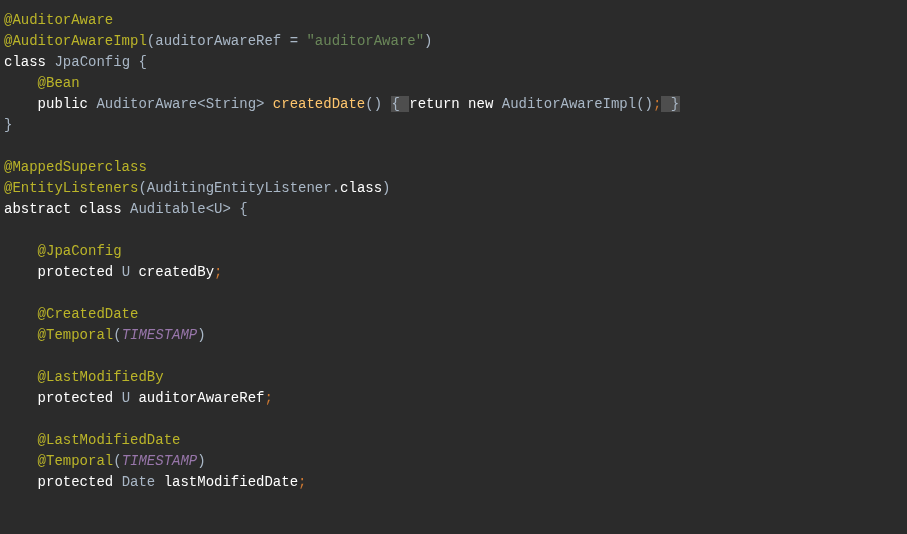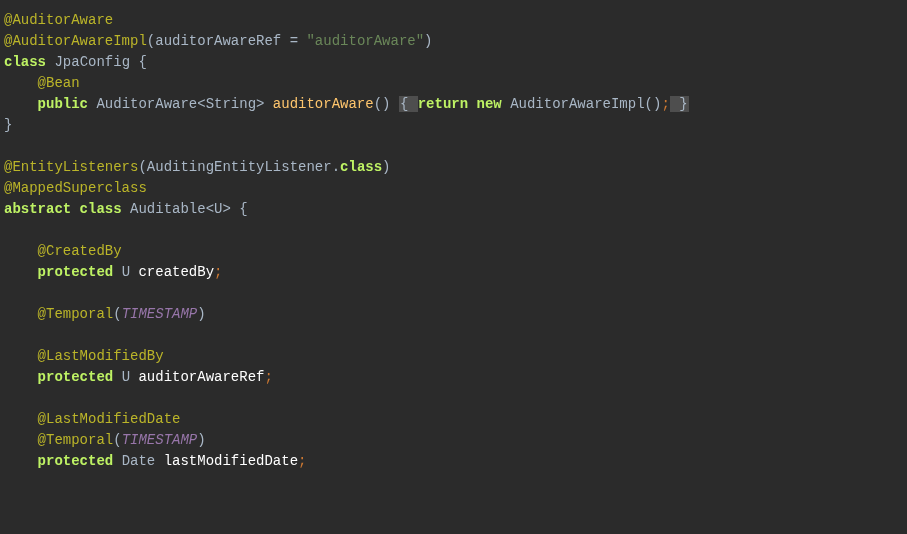--- a/index.html
+++ b/index.html
@@ -15,21 +15,21 @@
     overflow: hidden;
   }
   .editor {
     padding: 10px 0 0 0;
   }
   .line {
     white-space: pre;
     padding-left: 4px;
   }
   .annotation { color: #bbb529; }
-  .keyword { color: #bef264; font-weight: bold; }
+  .keyword { color: #ffffff; }
   .identifier { color: #a9b7c6; }
   .string { color: #6a8759; }
   .brace { color: #a9b7c6; }
   .paren { color: #a9b7c6; }
   .semi { color: #cc7832; }
   .field { color: #ffffff; }
   .method-def { color: #ffc66d; }
   .const-italic { color: #9876aa; font-style: italic; }
   .brace-bg {
     background: #4e4e4e;
@@ -37,30 +37,31 @@
   }
 </style>
 </head>
 <body>
 
 <div class="editor">
   <div class="line"><span class="annotation">@AuditorAware</span></div>
   <div class="line"><span class="annotation">@AuditorAwareImpl</span><span class="paren">(</span><span class="identifier">auditorAwareRef = </span><span class="string">"auditorAware"</span><span class="paren">)</span></div>
   <div class="line"><span class="keyword">class </span><span class="identifier">JpaConfig </span><span class="brace">{</span></div>
   <div class="line"><span>    </span><span class="annotation">@Bean</span></div>
-  <div class="line"><span>    </span><span class="keyword">public </span><span class="identifier">AuditorAware&lt;String&gt; </span><span class="method-def">auditorAware</span><span class="identifier">() </span><span class="brace-bg">{ </span><span class="keyword">return new </span><span class="identifier">AuditorAwareImpl()</span><span class="semi">;</span><span class="brace-bg"> }</span></div>
+  <div class="line"><span>    </span><span class="keyword">public </span><span class="identifier">AuditorAware&lt;String&gt; </span><span class="method-def">createdDate</span><span class="identifier">() </span><span class="brace-bg">{ </span><span class="keyword">return new </span><span class="identifier">AuditorAwareImpl()</span><span class="semi">;</span><span class="brace-bg"> }</span></div>
   <div class="line"><span class="brace">}</span></div>
   <div class="line"><span> </span></div>
+  <div class="line"><span class="annotation">@MappedSuperclass</span></div>
   <div class="line"><span class="annotation">@EntityListeners</span><span class="paren">(</span><span class="identifier">AuditingEntityListener</span><span class="identifier">.</span><span class="keyword">class</span><span class="paren">)</span></div>
-  <div class="line"><span class="annotation">@MappedSuperclass</span></div>
   <div class="line"><span class="keyword">abstract class </span><span class="identifier">Auditable&lt;</span><span class="identifier">U</span><span class="identifier">&gt; </span><span class="brace">{</span></div>
   <div class="line"><span> </span></div>
-  <div class="line"><span>    </span><span class="annotation">@CreatedBy</span></div>
+  <div class="line"><span>    </span><span class="annotation">@JpaConfig</span></div>
   <div class="line"><span>    </span><span class="keyword">protected </span><span class="identifier">U </span><span class="field">createdBy</span><span class="semi">;</span></div>
   <div class="line"><span> </span></div>
+  <div class="line"><span>    </span><span class="annotation">@CreatedDate</span></div>
   <div class="line"><span>    </span><span class="annotation">@Temporal</span><span class="paren">(</span><span class="const-italic">TIMESTAMP</span><span class="paren">)</span></div>
   <div class="line"><span> </span></div>
   <div class="line"><span>    </span><span class="annotation">@LastModifiedBy</span></div>
   <div class="line"><span>    </span><span class="keyword">protected </span><span class="identifier">U </span><span class="field">auditorAwareRef</span><span class="semi">;</span></div>
   <div class="line"><span> </span></div>
   <div class="line"><span>    </span><span class="annotation">@LastModifiedDate</span></div>
   <div class="line"><span>    </span><span class="annotation">@Temporal</span><span class="paren">(</span><span class="const-italic">TIMESTAMP</span><span class="paren">)</span></div>
   <div class="line"><span>    </span><span class="keyword">protected </span><span class="identifier">Date </span><span class="field">lastModifiedDate</span><span class="semi">;</span></div>
   <div class="line"><span> </span></div>
 

